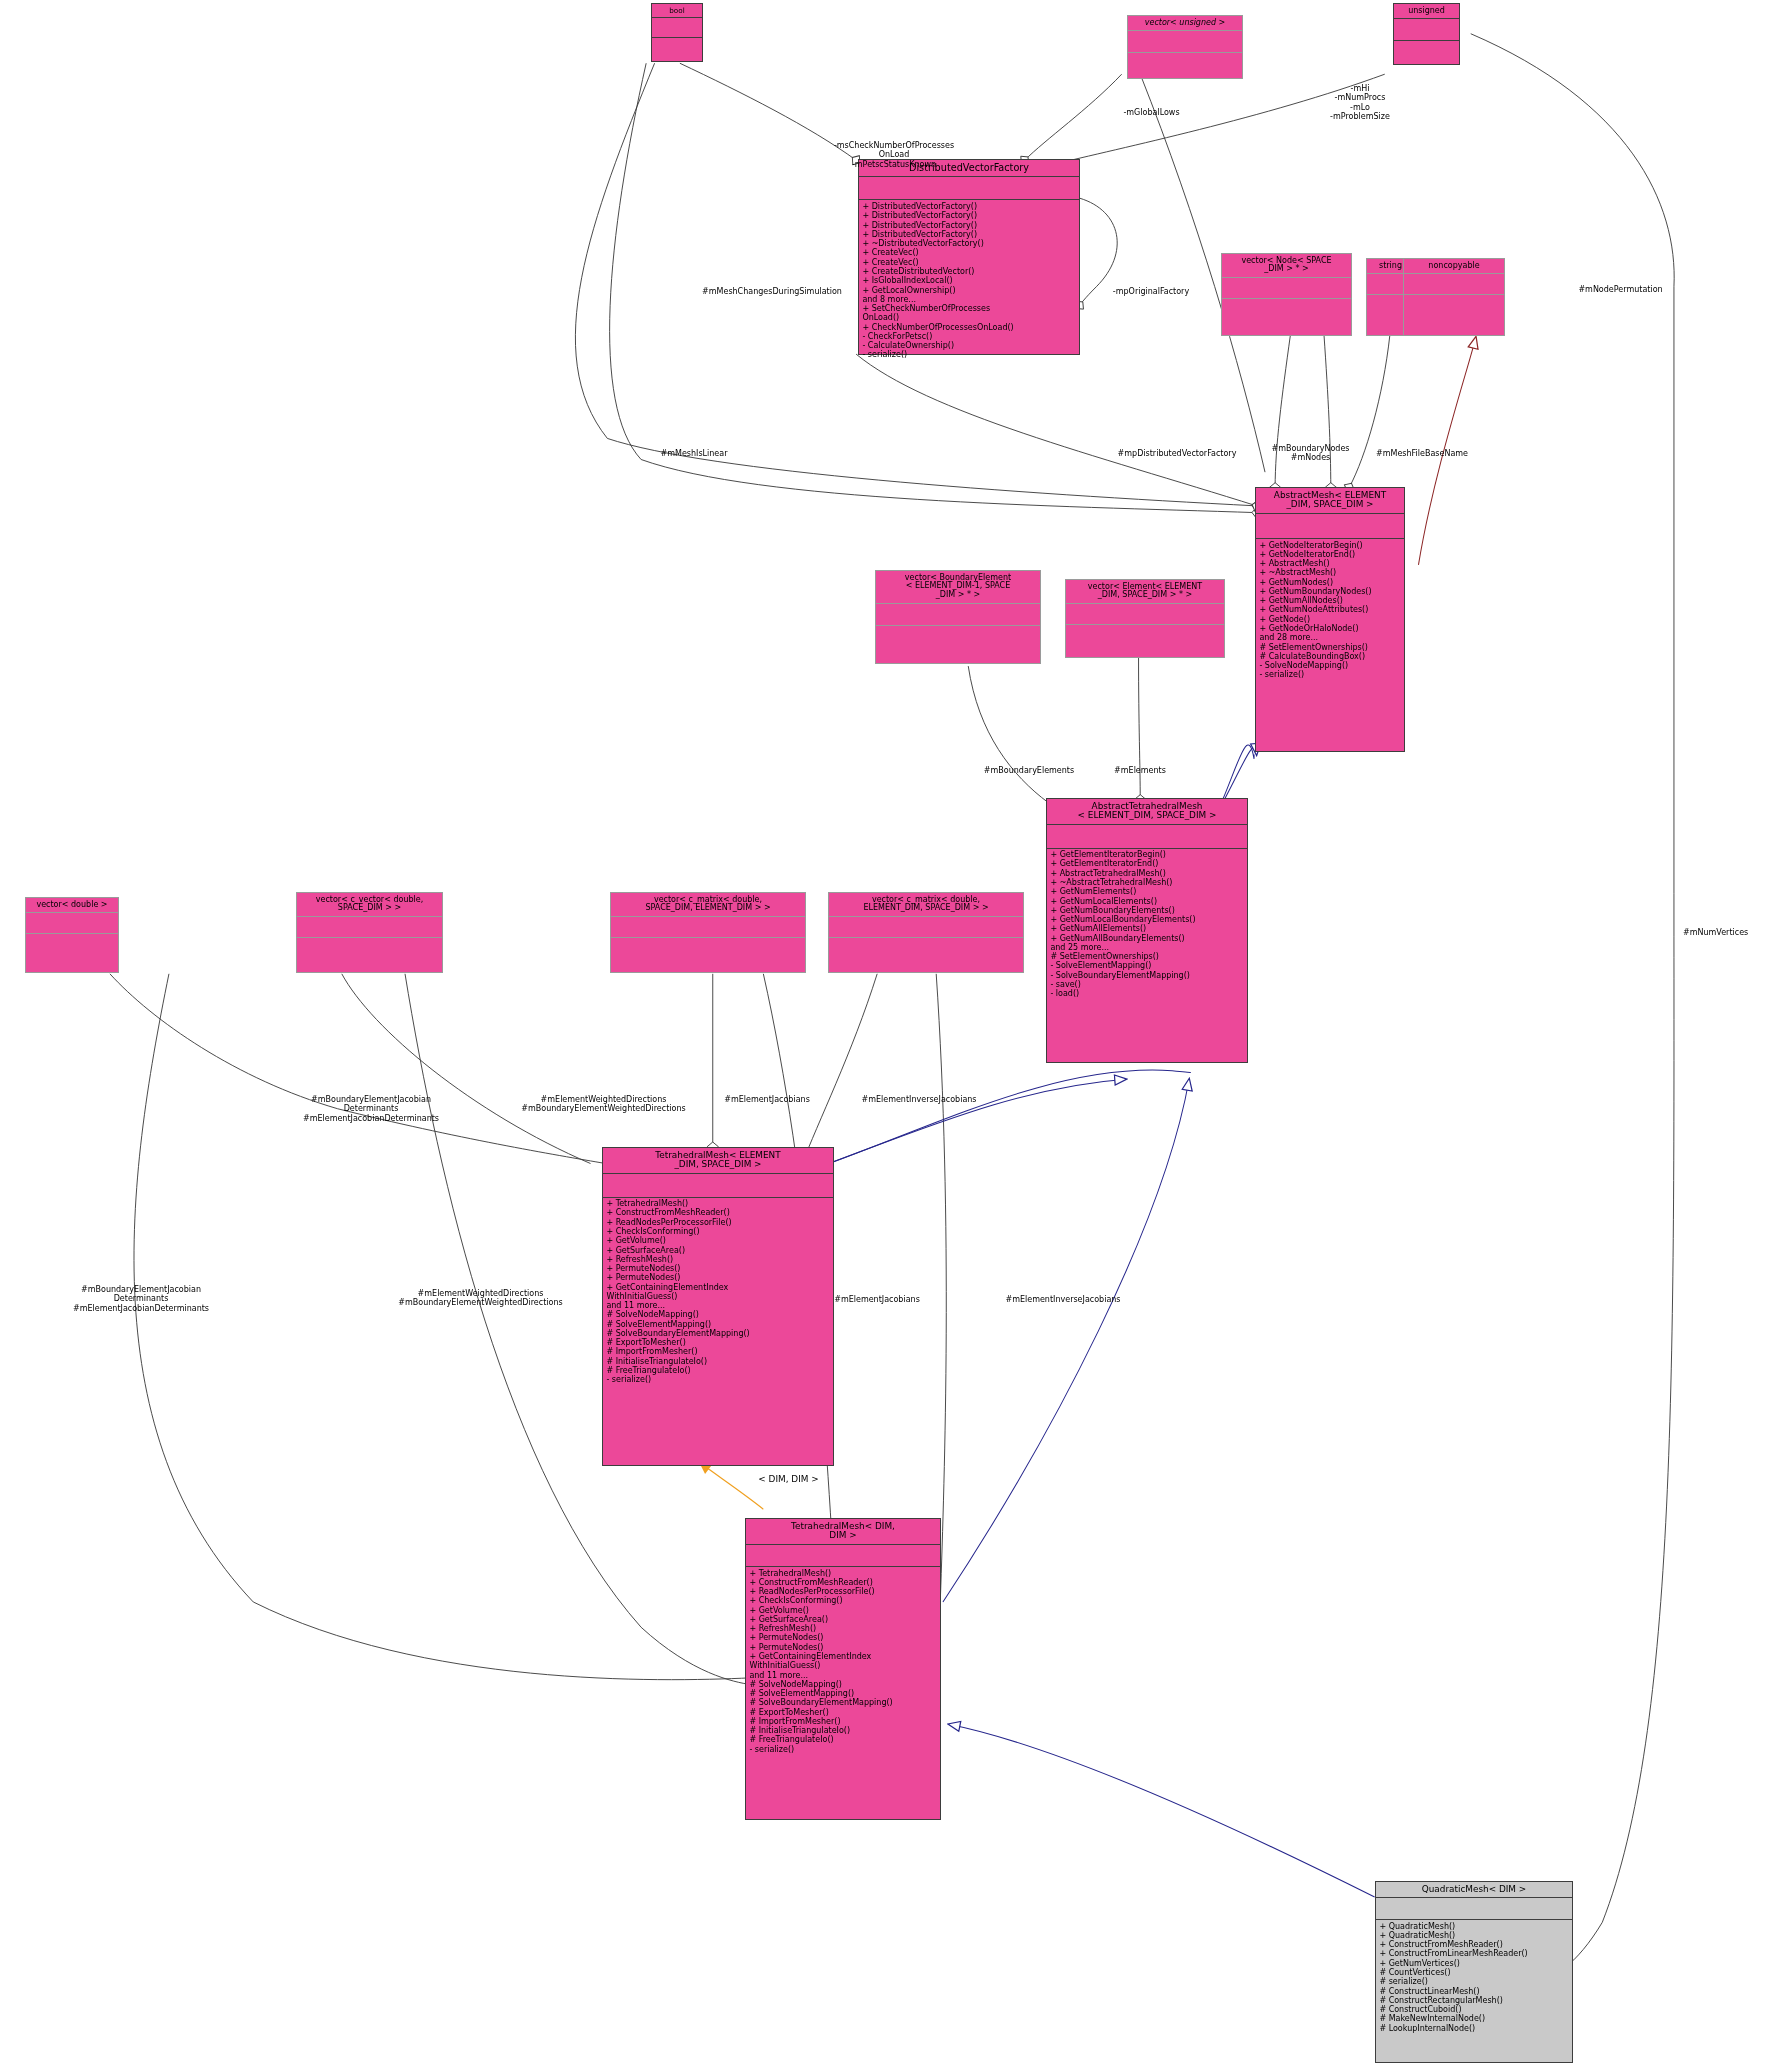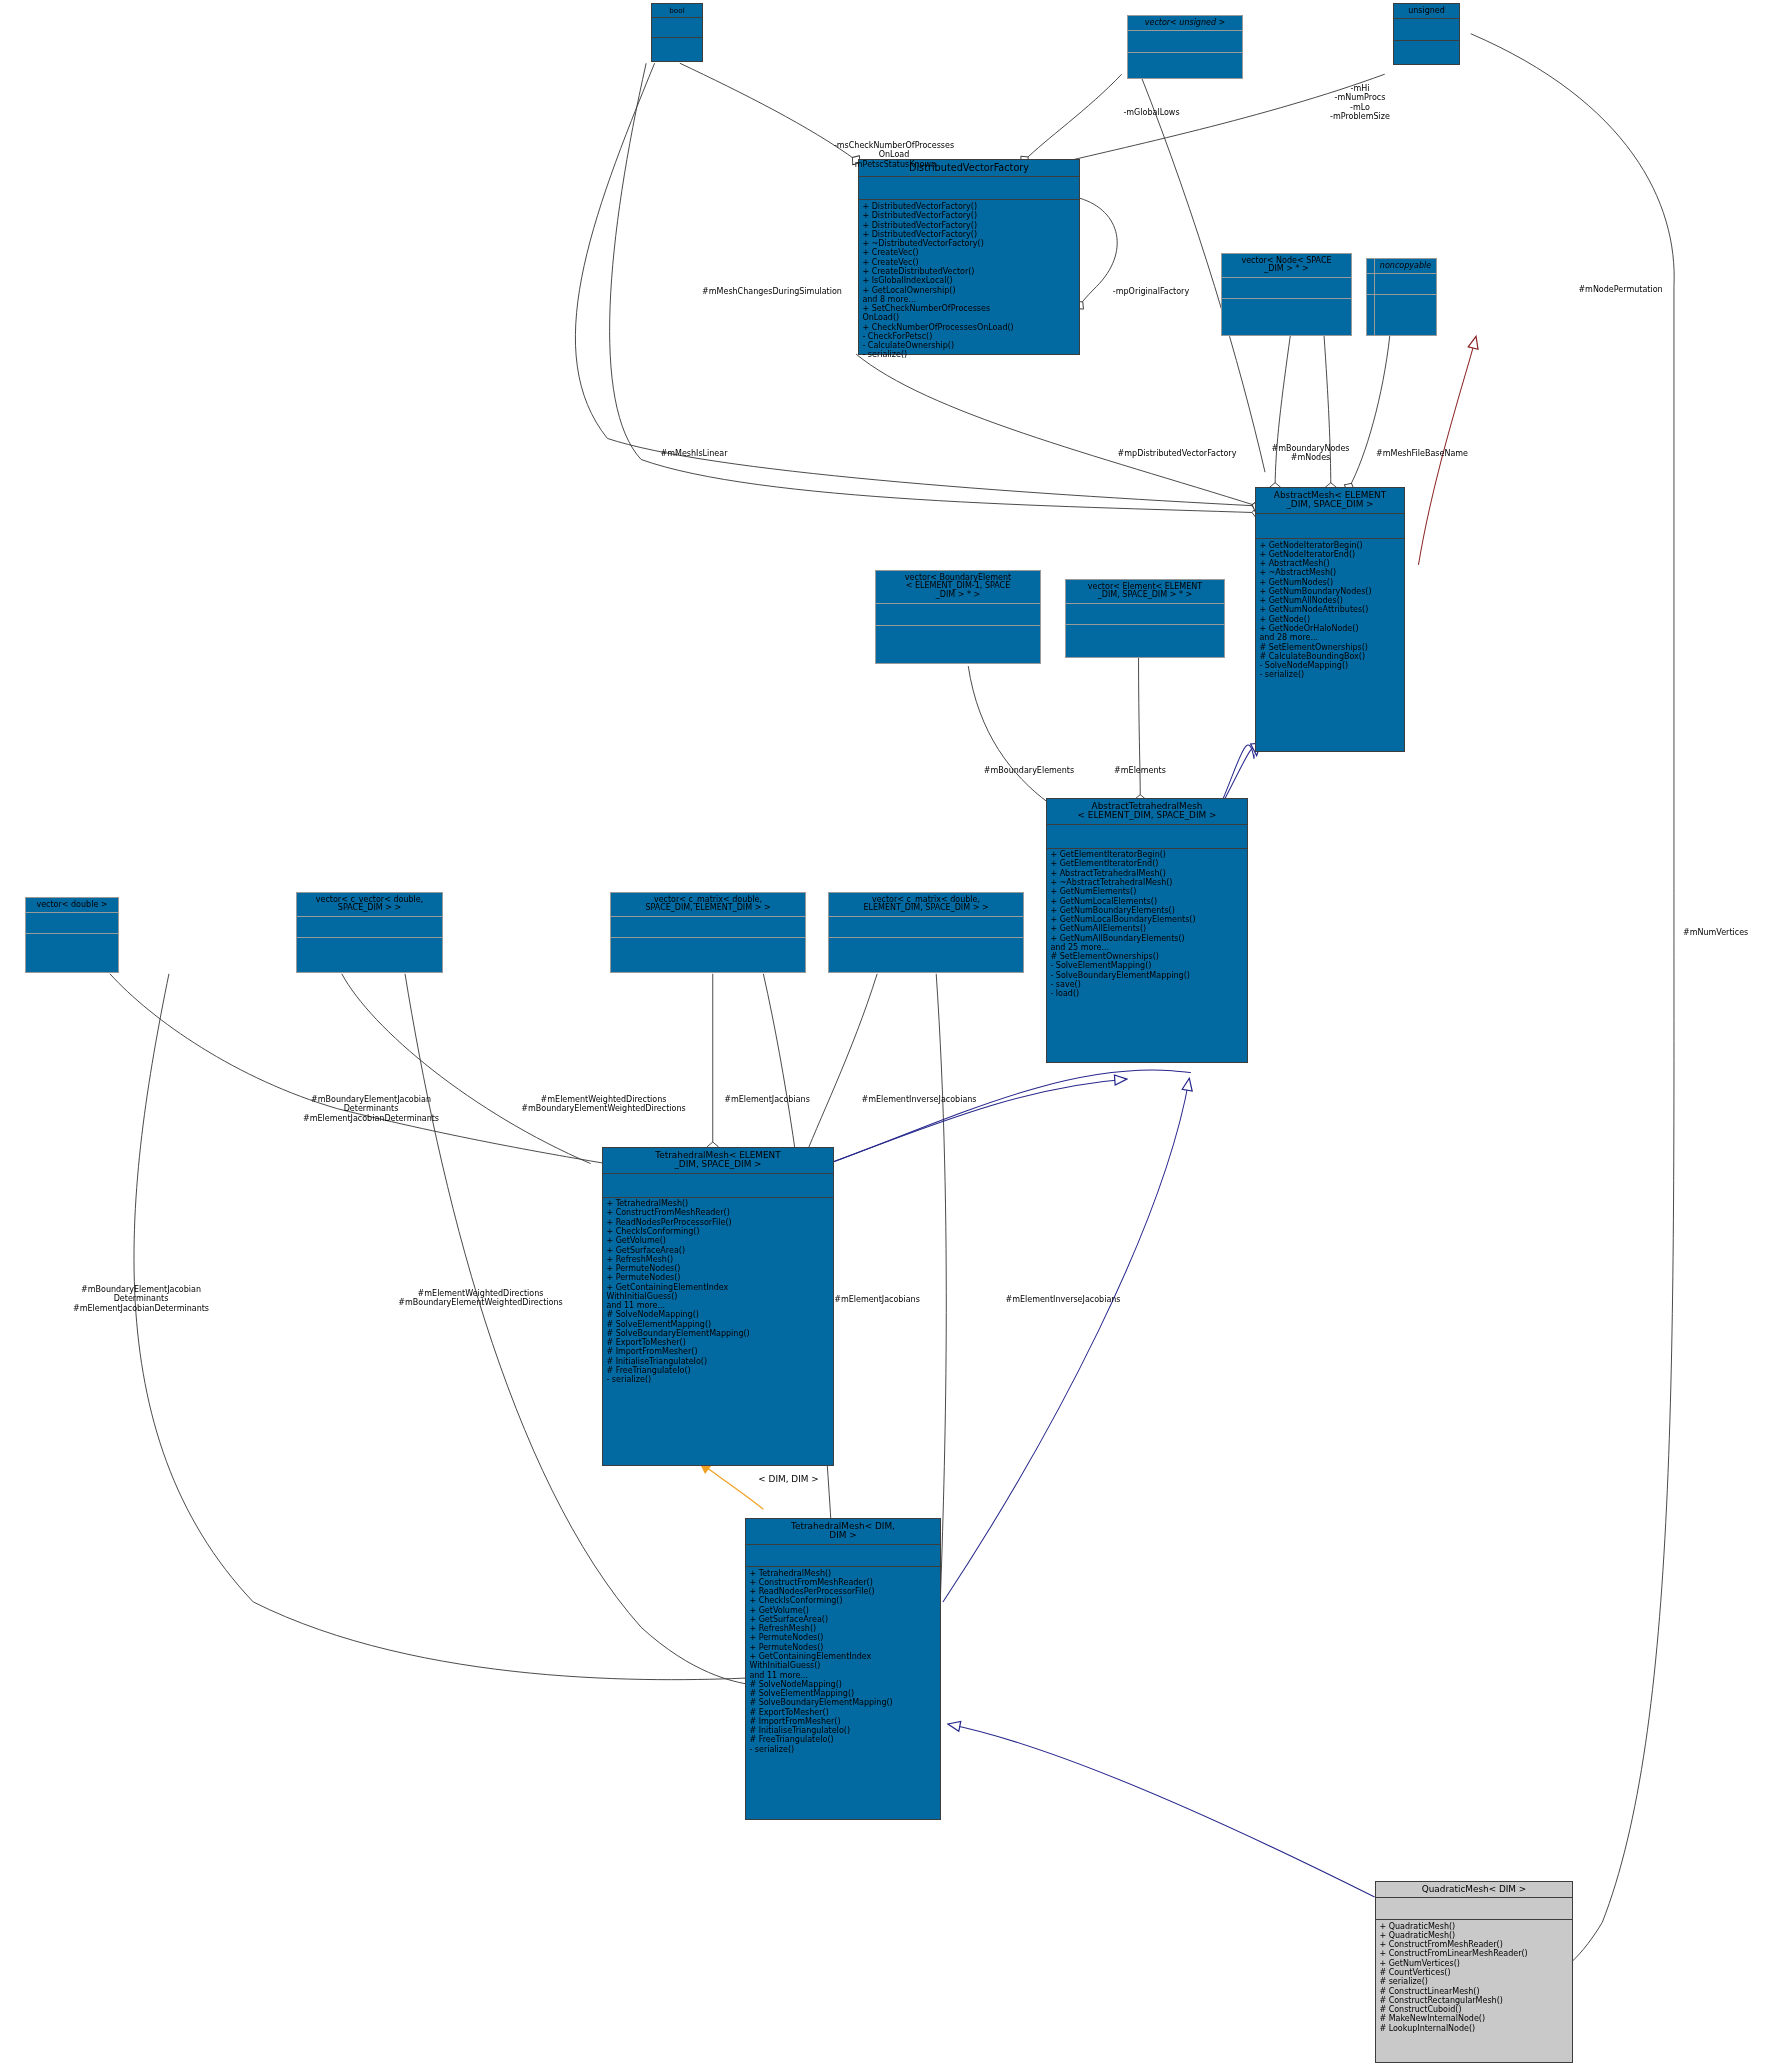--- a/index.html
+++ b/index.html
@@ -20,21 +20,21 @@
     position:absolute;
     left:0;top:0;
     width:1767px;
     height:2064px;
     pointer-events:none;
   }
   
   .node{
     position:absolute;
     box-sizing:border-box;
-    background:#0369a1;
+    background:#ec4899;
     border:0.8px solid #9a9a9a;
     z-index:5;
   }
   .node.bold{ border:1.3px solid #3d3d3d; }
   .node.filled{ background:#c9c9c9; border:1.3px solid #3d3d3d; }
   .node .title{
     box-sizing:border-box;
     text-align:center;
     padding:2.5px 3.4px 2.5px 3.4px;
     line-height:1.12;
@@ -207,21 +207,21 @@
     <div class="attrs" style="height:21px"></div>
     <div class="ops fs9"></div>
   </div>
 
   <div class="node" style="left:1366px;top:258px;width:49px;height:78px;">
     <div class="title fs9">string</div>
     <div class="attrs" style="height:21px"></div>
     <div class="ops fs9"></div>
   </div>
 
-  <div class="node" style="left:1374px;top:258px;width:63px;height:78px;font-style:italic;">
+  <div class="node" style="left:1403px;top:258px;width:102px;height:78px;">
     <div class="title fs9">noncopyable</div>
     <div class="attrs" style="height:21px"></div>
     <div class="ops fs9"></div>
   </div>
 
   <div class="node bold" style="left:1255px;top:487px;width:150px;height:265px;">
     <div class="title fs10">AbstractMesh&lt; ELEMENT
 _DIM, SPACE_DIM &gt;</div>
     <div class="attrs" style="height:25px"></div>
     <div class="ops fs9">+ GetNodeIteratorBegin()

